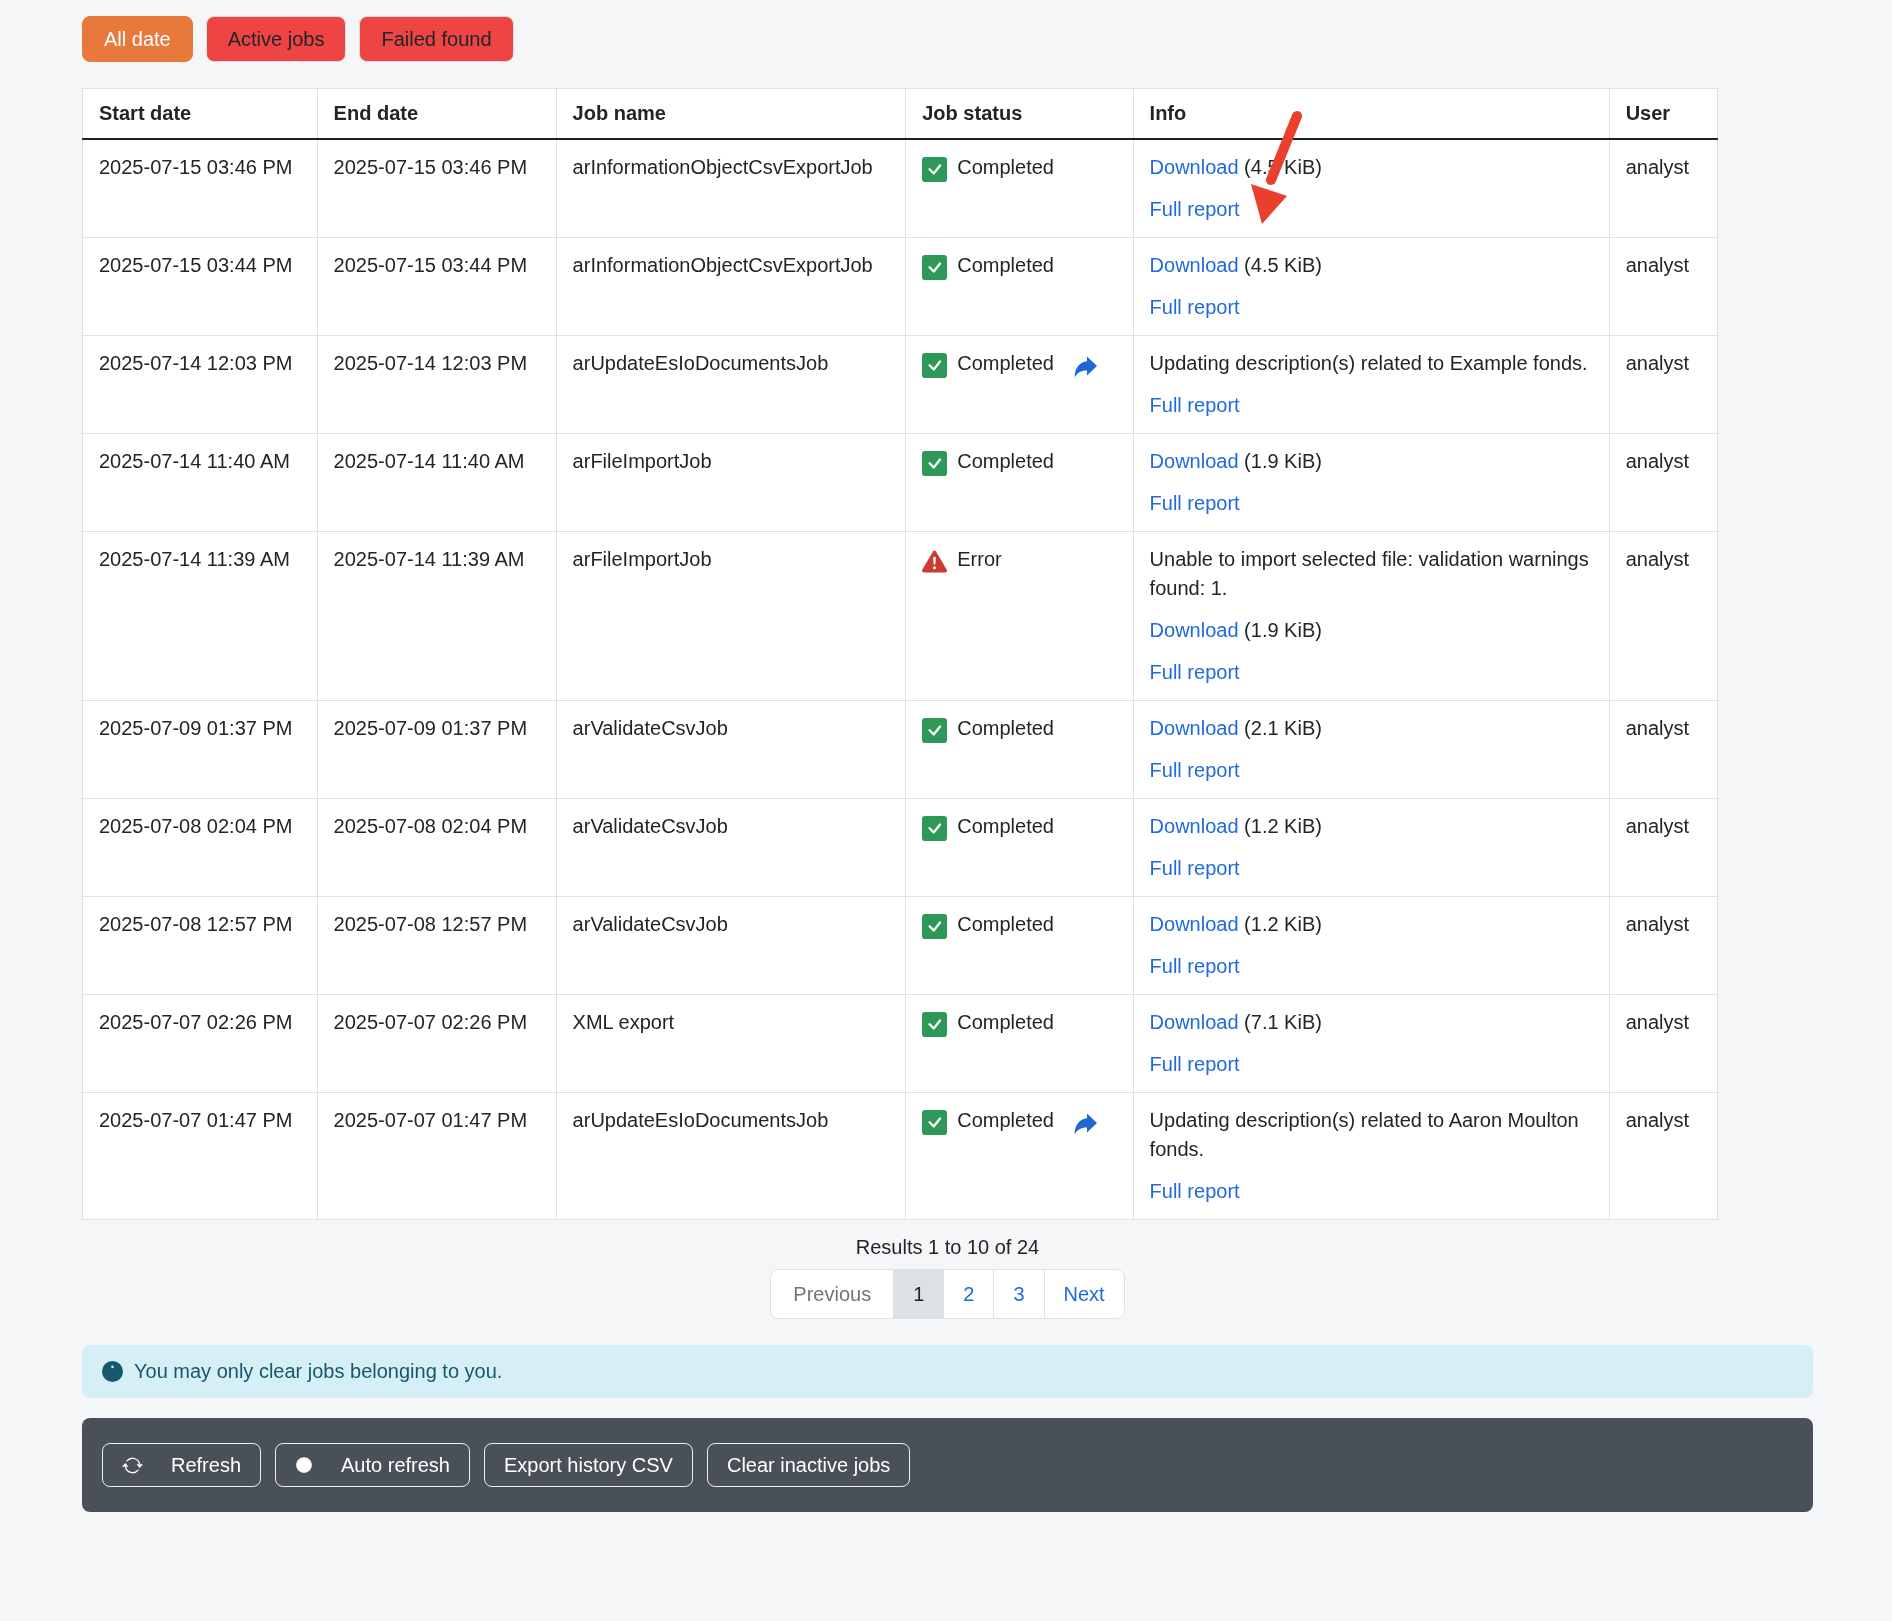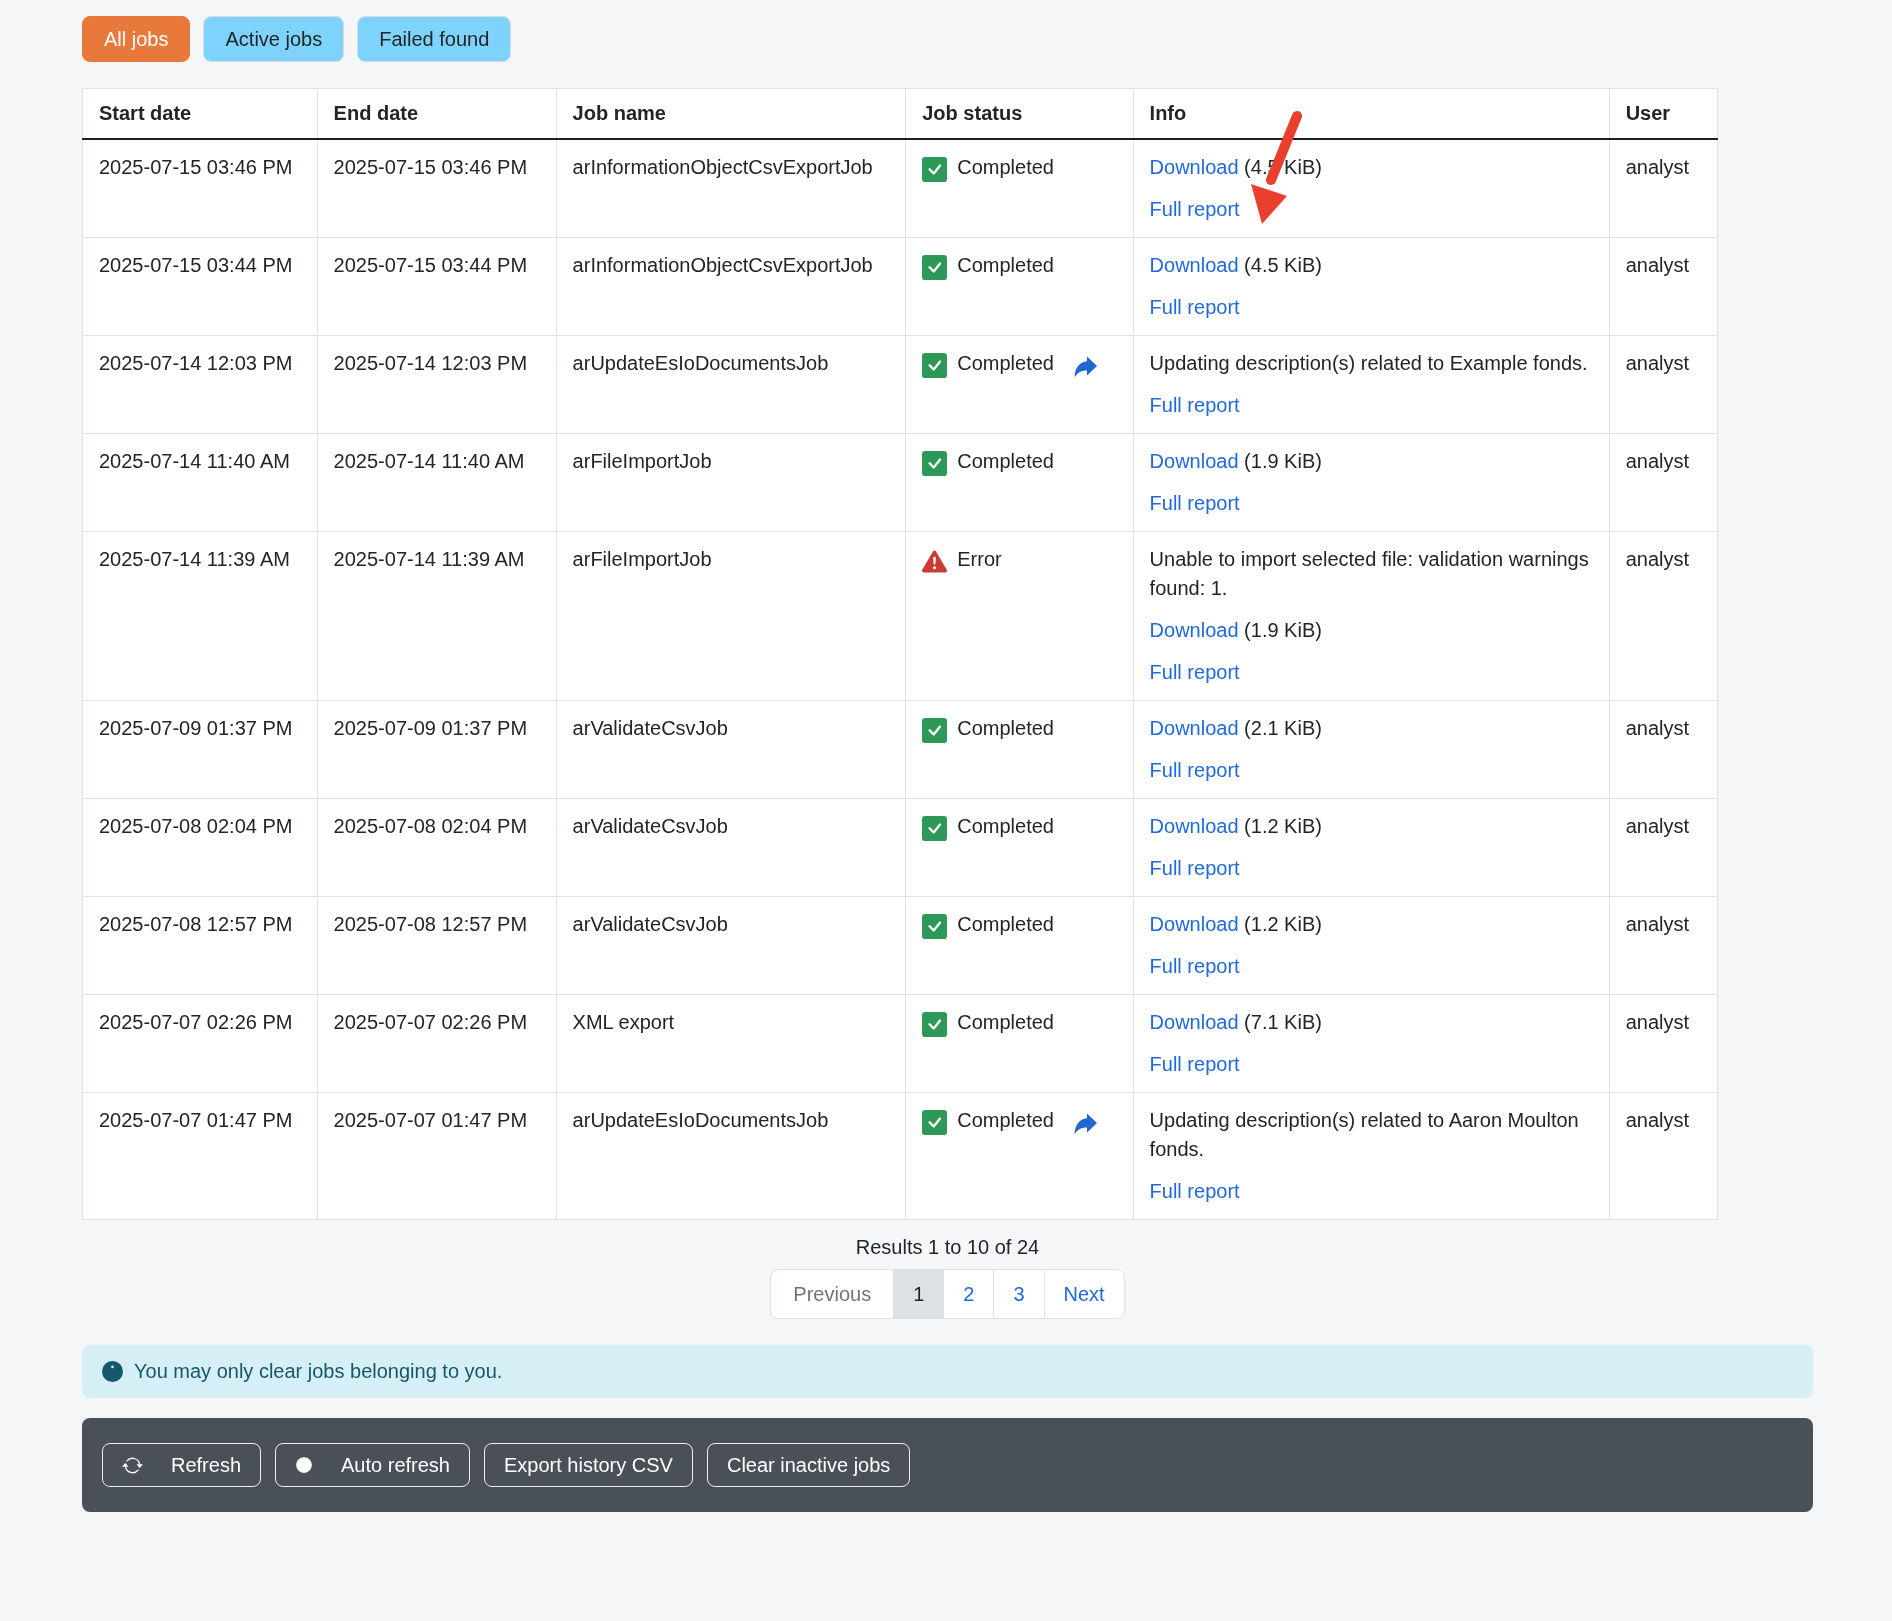--- a/index.html
+++ b/index.html
@@ -9,21 +9,21 @@
     background:#f5f6f8; color:#212529;
     font-family:"Liberation Sans", sans-serif; font-size:20px;
   }
   .content { padding:16px 79px 0 82px; width:1892px; }
 
   h1.page-title { font-size:39px; font-weight:500; margin:0 0 24px 0; line-height:1.2; color:#1d2125; }
 
   .tabs { display:flex; gap:13px; margin-bottom:26px; }
   .tab-btn {
     font-family:inherit; font-size:20px; padding:9px 21px; border-radius:8px;
-    background:#7dd3fc; border:1px solid #d9dce0; color:#212529; cursor:pointer; line-height:1.3;
+    background:#ef4444; border:1px solid #d9dce0; color:#212529; cursor:pointer; line-height:1.3;
   }
   .tab-btn.active { background:#e8793a; border-color:#e8793a; color:#ffffff; }
 
   table.jobs {
     width:1636px; border-collapse:collapse; background:#ffffff;
     border:1px solid #dee2e6;
   }
   table.jobs th, table.jobs td {
     border-left:1px solid #dee2e6; text-align:left; vertical-align:top;
     padding:13px 16px; font-size:20px;
@@ -72,21 +72,21 @@
   }
 
   .annotation-arrow { position:absolute; left:1238px; top:108px; pointer-events:none; z-index:9; }
 </style>
 </head>
 <body>
 
 <div class="content">
 
   <div class="tabs" id="tabs">
-      <button class="tab-btn active">All jobs</button>
+      <button class="tab-btn active">All date</button>
       <button class="tab-btn">Active jobs</button>
       <button class="tab-btn">Failed found</button>
     </div>
 
   <table class="jobs">
     <colgroup>
       <col class="c-start">
         <col class="c-end">
         <col class="c-name">
       <col class="c-status">

